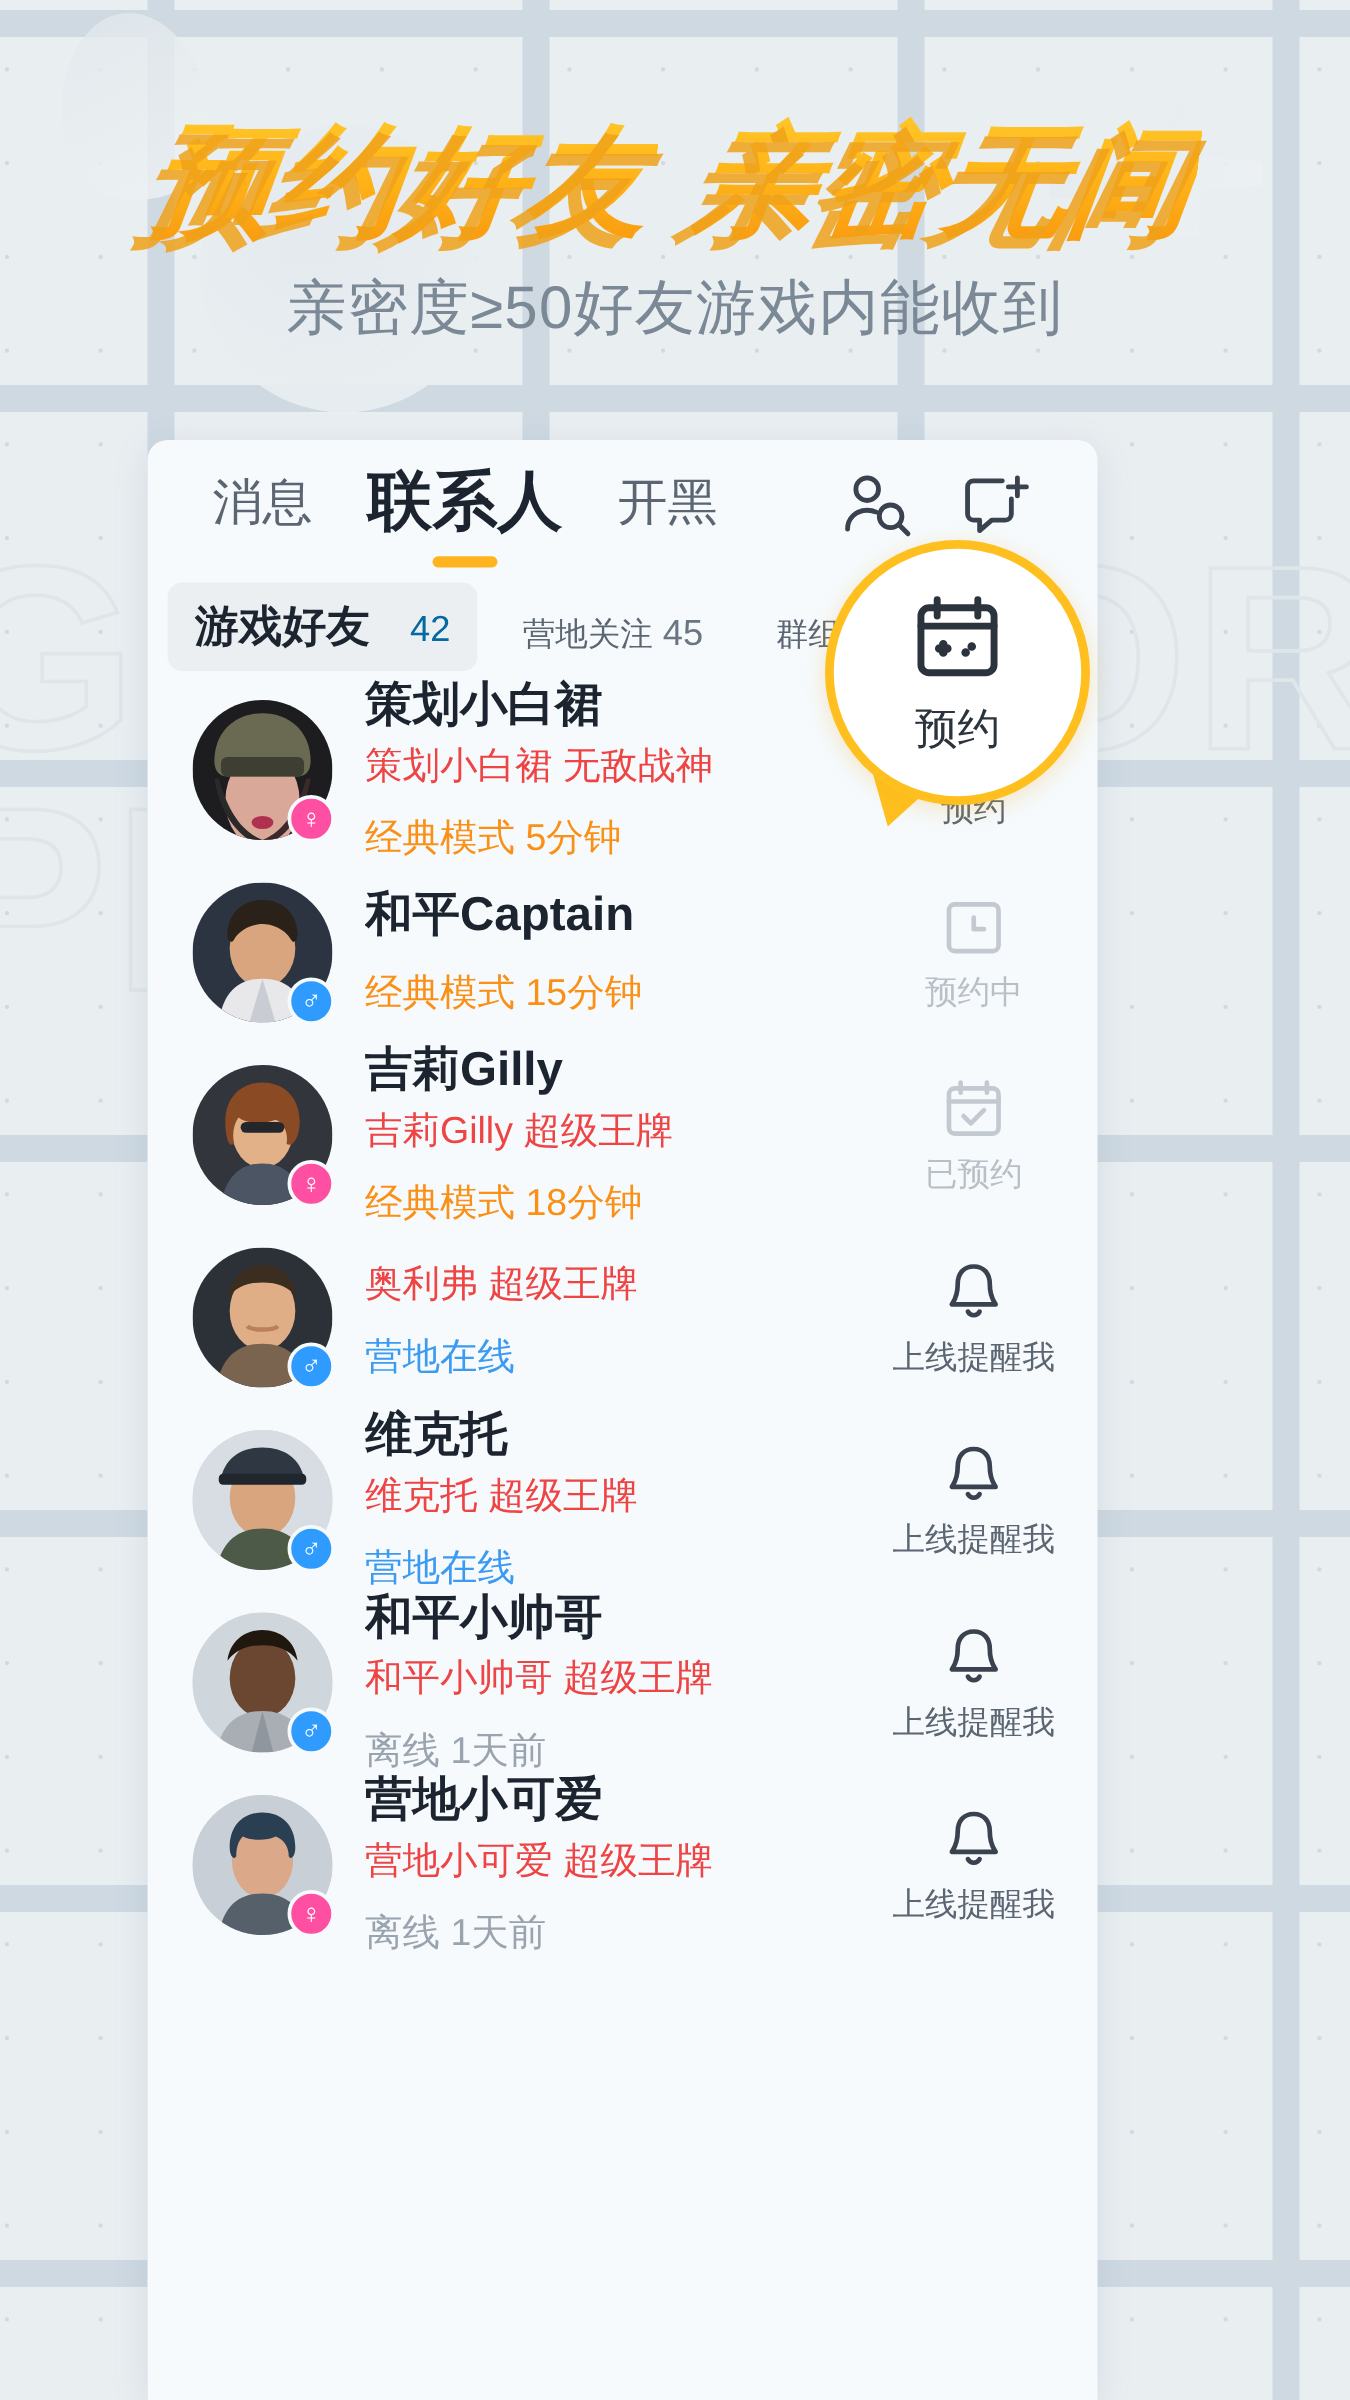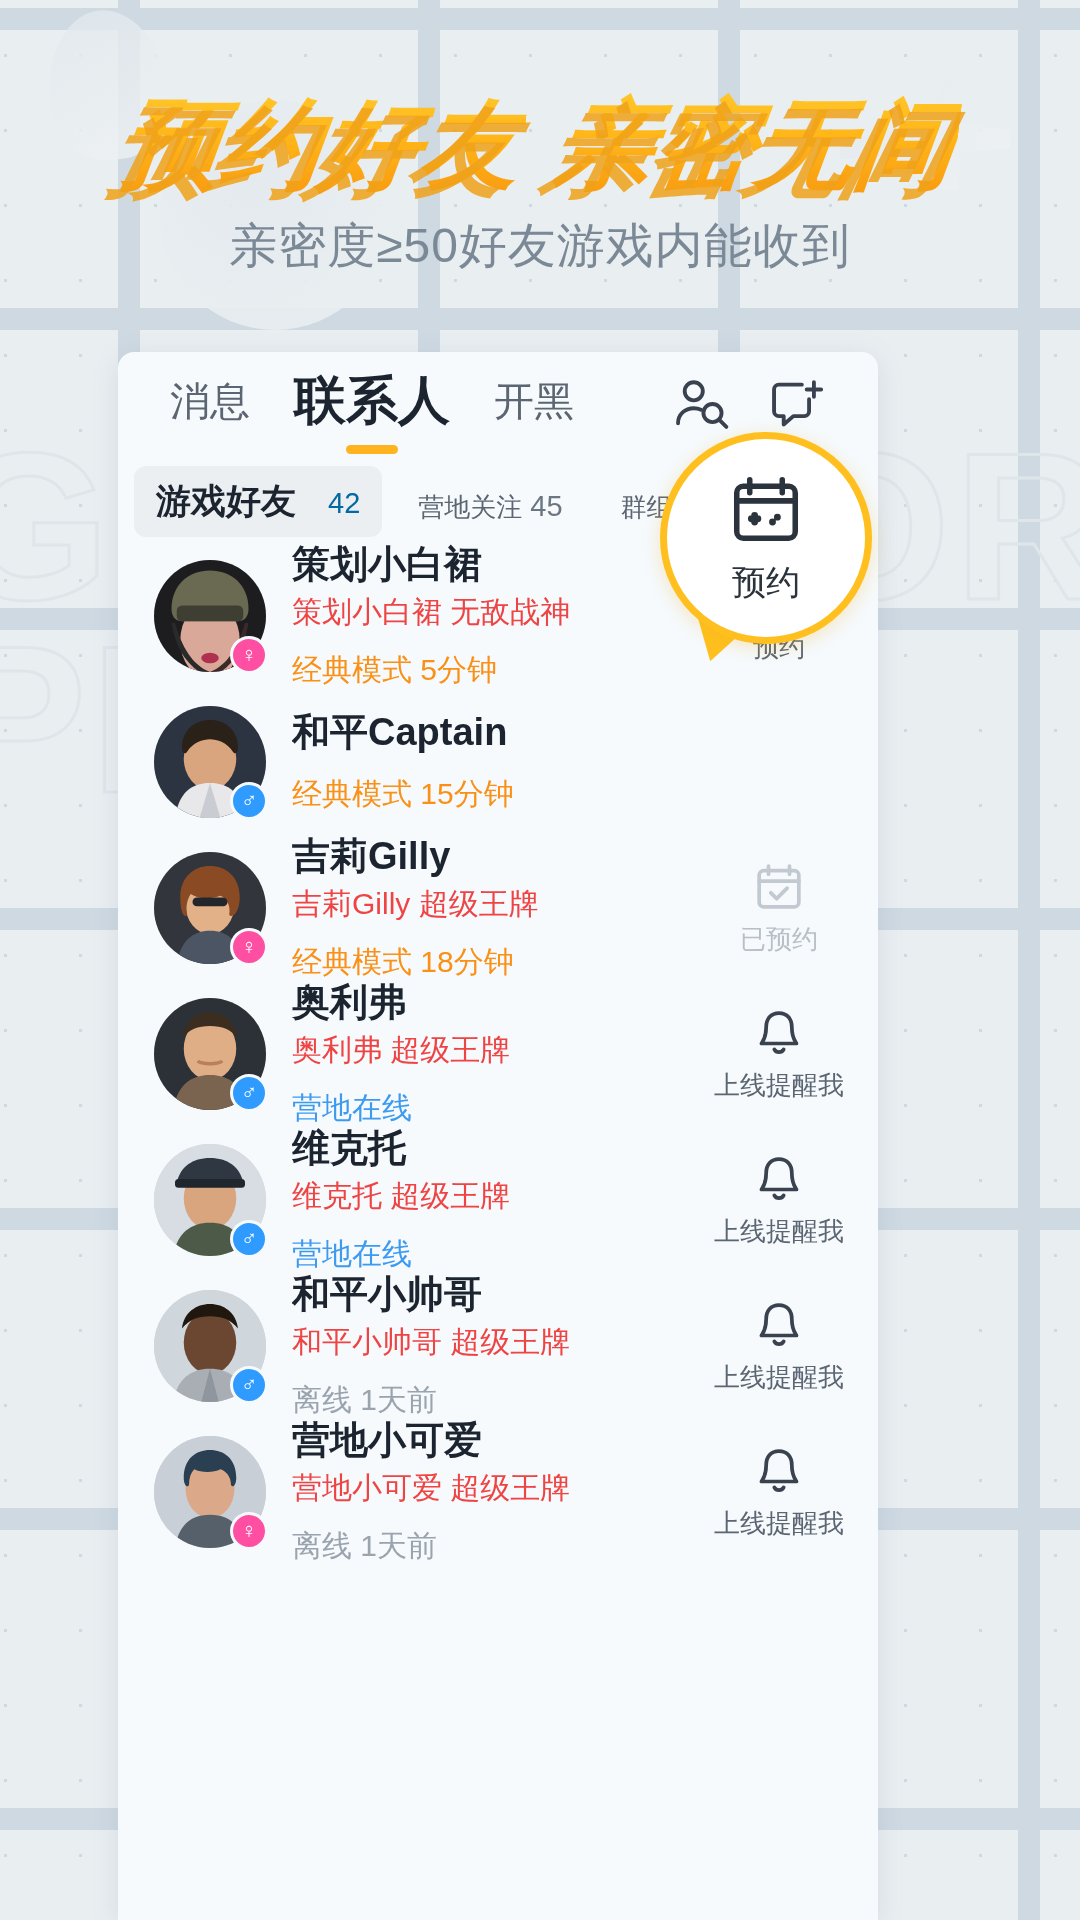--- a/index.html
+++ b/index.html
@@ -358,20 +358,29 @@
             <path d="M12 64c2-14 9-20 20-20s18 6 20 20z" fill="#e8e8ea"></path>
             <path d="M32 44l-6 20h12z" fill="#c9ccd2"></path>
           </svg>
         </div>
         <div class="gender-badge male">♂</div>
       </div>
       <div class="friend-info">
         <div class="friend-name">和平Captain</div>
         <div class="friend-status ingame">经典模式 15分钟</div>
       </div>
+      <div class="friend-action disabled">
+        <div class="action-icon">
+          <svg viewBox="0 0 48 48" fill="none" stroke="#c2c9d0" stroke-width="3.2" stroke-linejoin="round" stroke-linecap="round">
+            <rect x="7" y="9" width="34" height="32" rx="4"></rect>
+            <path d="M24 18v8h7"></path>
+          </svg>
+        </div>
+        <div class="action-label">预约中</div>
+      </div>
     </div>
 
     <div class="friend-row">
       <div class="avatar-wrap">
         <div class="avatar">
           <svg class="av-svg" viewBox="0 0 64 64">
             <rect width="64" height="64" fill="#32363c"></rect>
             <ellipse cx="32" cy="30" rx="14" ry="17" fill="#e3b188"></ellipse>
             <path d="M15 26c0-12 8-18 17-18s17 6 17 18c0 8-4 12-6 10 1-6-2-10-5-11-5 2-13 2-17-1-2 3-3 7-2 12-2 2-4-2-4-10z" fill="#8a4a24"></path>
             <path d="M13 64c2-13 9-19 19-19s17 6 19 19z" fill="#4b5563"></path>
@@ -405,21 +414,20 @@
             <rect width="64" height="64" fill="#2c3138"></rect>
             <ellipse cx="32" cy="29" rx="15" ry="18" fill="#e0ae86"></ellipse>
             <path d="M16 23c2-10 8-15 16-15s14 5 16 15c-4-5-9-7-16-7s-12 2-16 7z" fill="#3b2d1f"></path>
             <path d="M11 64c2-14 10-20 21-20s19 6 21 20z" fill="#7a6450"></path>
             <path d="M25 36c2 2 12 2 14 0" stroke="#b9805a" stroke-width="2" fill="none"></path>
           </svg>
         </div>
         <div class="gender-badge male">♂</div>
       </div>
       <div class="friend-info">
-        <div class="friend-name">奥利弗</div>
         <div class="friend-sub">奥利弗  超级王牌</div>
         <div class="friend-status online">营地在线</div>
       </div>
       <div class="friend-action active">
         <div class="action-icon">
           <svg viewBox="0 0 48 48" fill="none" stroke="#39424e" stroke-width="3.2" stroke-linejoin="round" stroke-linecap="round">
             <path d="M24 7c-7 0-11 5-11 12 0 9-3 12-4 14h30c-1-2-4-5-4-14 0-7-4-12-11-12z"></path>
             <path d="M20 38a4.5 4.5 0 0 0 8 0"></path>
           </svg>
         </div>

